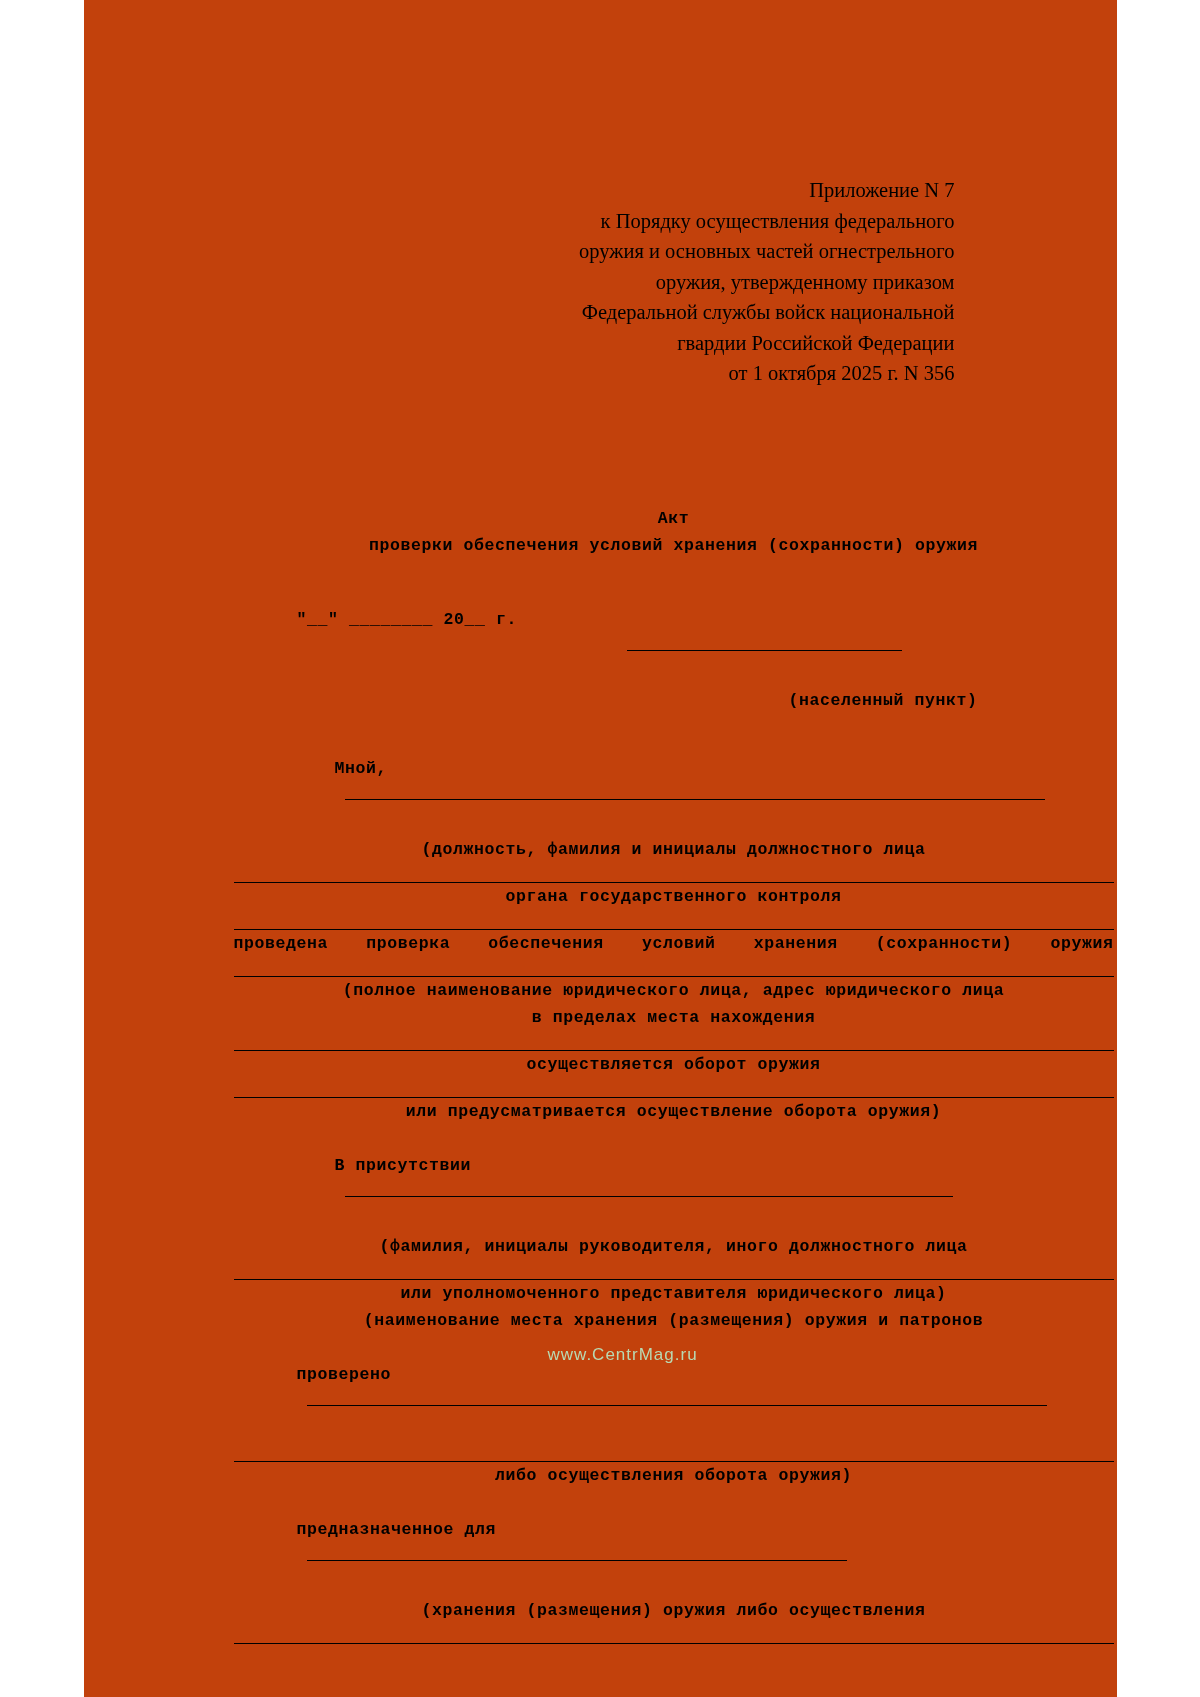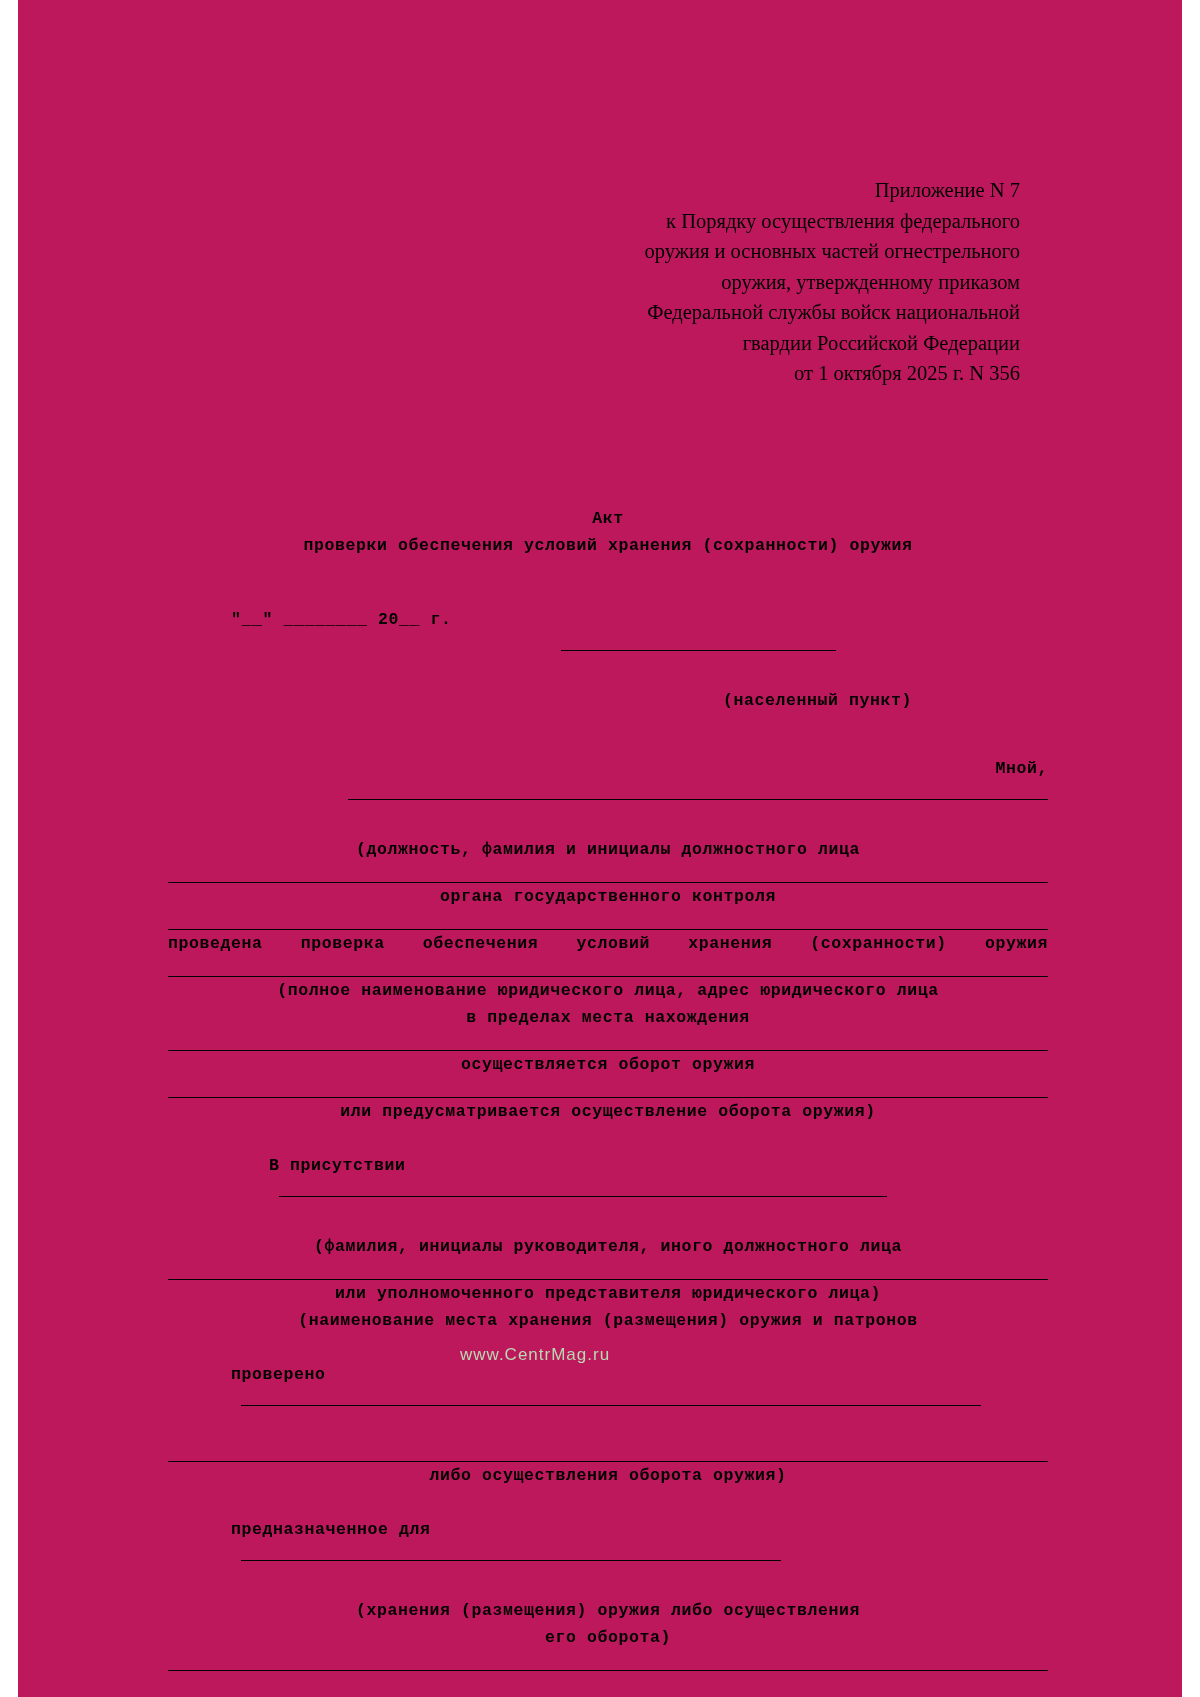--- a/index.html
+++ b/index.html
@@ -2,27 +2,28 @@
 <html><head>
 <meta charset="utf-8">
 <style>
   html, body {
     margin: 0;
     padding: 0;
     background: #ffffff;
   }
   .page {
     position: relative;
-    width: 1164px;
+    width: 1008px;
     height: 1697px;
     margin: 0 auto;
-    background: #be185d;
+    background: #c2410c;
     overflow: hidden;
     font-family: "Liberation Serif", serif;
     color: #000000;
+    padding-left: 25px;
   }
 
   
   .header {
     position: absolute;
     top: 175px;
     right: 162px;
     width: 460px;
     text-align: right;
     font-family: "Liberation Serif", serif;
@@ -51,21 +52,21 @@
   .spacer14 { height: 14px; }
   .spacer20 { height: 20px; }
 
   
   .ul { border-bottom: 1px solid #000; display: inline-block; vertical-align: baseline; height: 17px; }
   .fullline { border-bottom: 1px solid #000; height: 19px; margin: 0; }
 
   
   .watermark {
     position: absolute;
-    left: 442px;
+    left: 464px;
     top: 1345px;
     font-family: "Liberation Sans", sans-serif;
     font-size: 17px;
     color: #b9d9b2;
     letter-spacing: 1px;
     user-select: none;
   }
 </style>
 </head>
 <body>
@@ -90,21 +91,21 @@
     <div class="spacer20"></div>
 
     <div class="row">
       <span>"__" ________ 20__ г.</span>
       <span class="ul" style="width:275px; margin-left:330px;"></span>
     </div>
     <div class="row" style="padding-left:555px;">(населенный пункт)</div>
 
     <div class="spacer14"></div>
 
-    <div class="row" style="padding-left:38px;text-align:right;">
+    <div class="row" style="padding-left:38px;">
       <span>Мной,</span>
       <span class="ul" style="width:700px; margin-left:10px;"></span>
     </div>
     <div class="row center">(должность, фамилия и инициалы должностного лица</div>
     <div class="fullline"></div>
     <div class="row center">органа государственного контроля</div>
     <div class="fullline"></div>
 
     <div class="row just">проведена проверка обеспечения условий хранения (сохранности) оружия</div>
     <div class="fullline"></div>
@@ -132,20 +133,19 @@
       <span class="ul" style="width:740px; margin-left:10px;"></span>
     </div>
     <div class="fullline"></div>
     <div class="row center">либо осуществления оборота оружия)</div>
 
     <div class="row">
       <span>предназначенное для</span>
       <span class="ul" style="width:540px; margin-left:10px;"></span>
     </div>
     <div class="row center">(хранения (размещения) оружия либо осуществления</div>
-    <div class="row center">его оборота)</div>
     <div class="fullline"></div>
 
   </div>
 
   <div class="watermark">www.CentrMag.ru</div>
 
 </div>
 
 </body></html>

